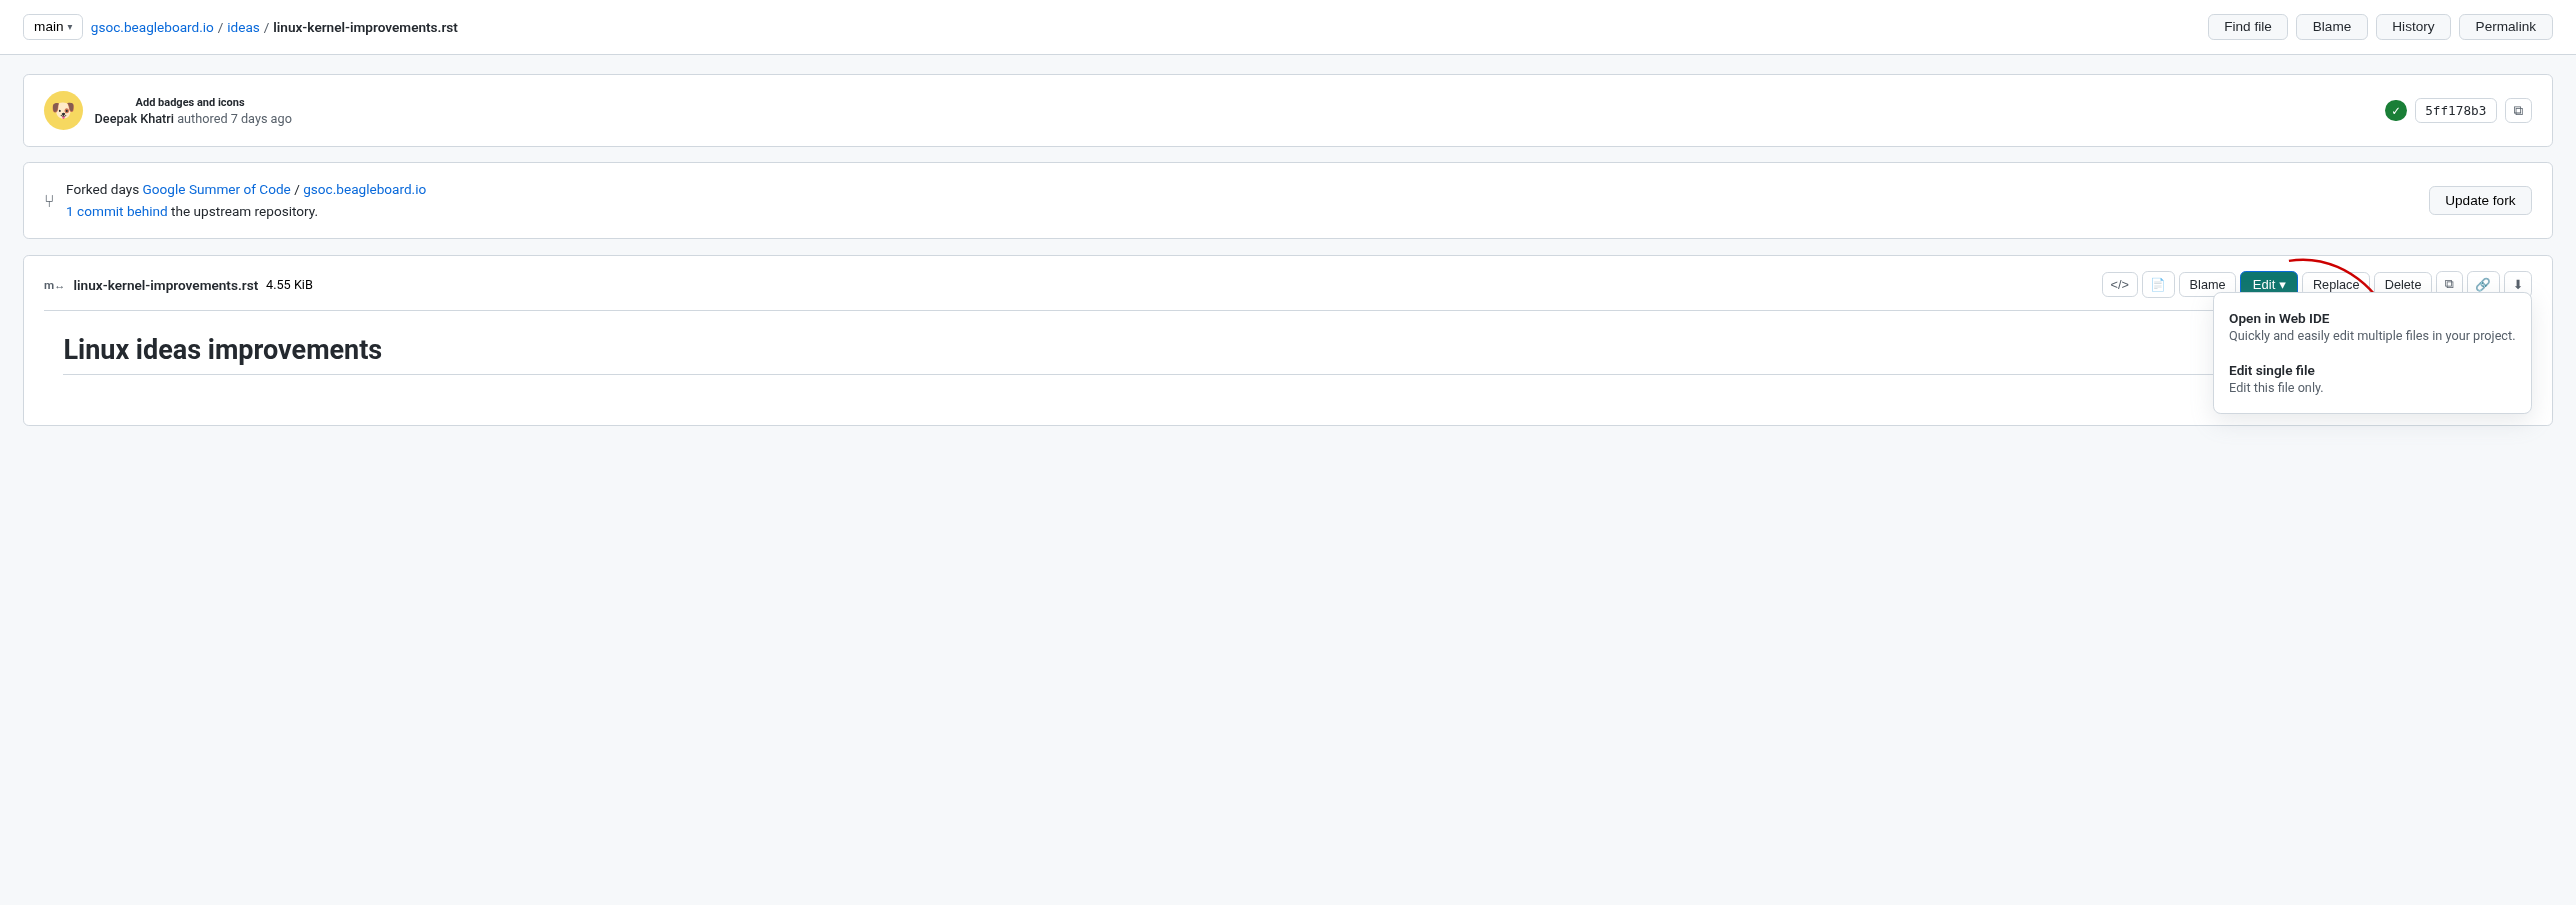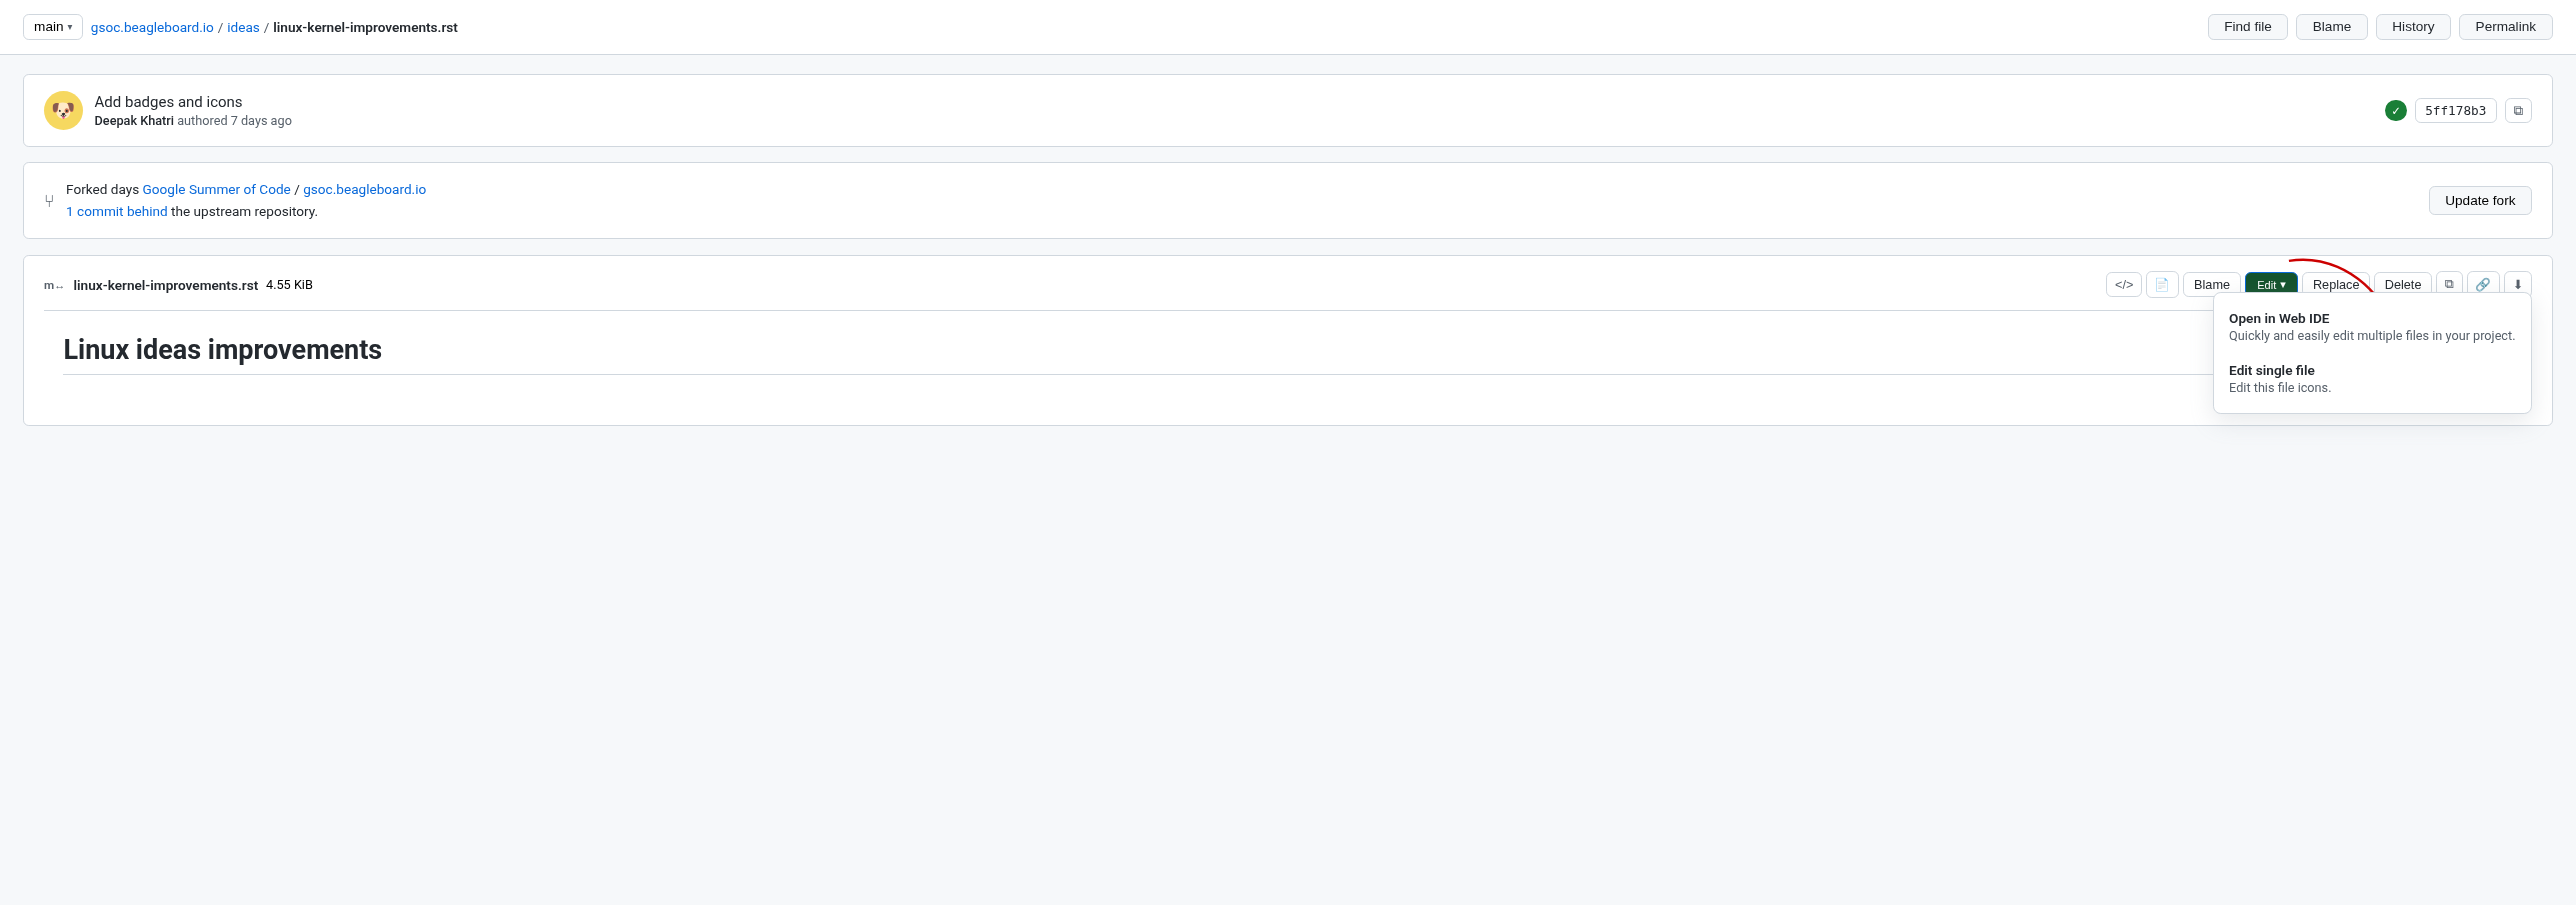--- a/index.html
+++ b/index.html
@@ -101,23 +101,24 @@
       height: 39px;
       border-radius: 50%;
       background: #f6d860;
       display: flex;
       align-items: center;
       justify-content: center;
       overflow: hidden;
       font-size: 19.5px;
     }
     .commit-info .commit-title {
-      font-weight: 400;
-      font-size: 15px;
+      font-weight: 700;
+      font-size: 11px;
       margin-bottom: 1.9px;
+      margin-left: 41px;
     }
     .commit-info .commit-meta {
       font-size: 12.7px;
       color: #57606a;
     }
     .commit-info .commit-meta a {
       color: #24292f;
       font-weight: 500;
       text-decoration: none;
     }
@@ -227,27 +228,27 @@
     .file-action-btn {
       border: 1px solid #d0d7de;
       border-radius: 5.8px;
       padding: 4.9px 9.7px;
       background: #fff;
       cursor: pointer;
       font-size: 12.7px;
       color: #24292f;
     }
     .edit-btn {
-      background: #14532d;
+      background: #0f766e;
       color: #fff;
       border: 1px solid #0969da;
       border-radius: 5.8px;
       padding: 4.9px 11.7px;
       cursor: pointer;
-      font-size: 11px;
+      font-size: 13px;
       display: flex;
       align-items: center;
       gap: 3.9px;
     }
 
     
     .file-content {
       padding: 23.4px 19.5px;
     }
     .file-content h1 {
@@ -396,21 +397,21 @@
       </svg>
     </div>
 
     <div class="dropdown-menu">
       <div class="dropdown-item">
         <div class="dropdown-item-title">Open in Web IDE</div>
         <div class="dropdown-item-desc">Quickly and easily edit multiple files in your project.</div>
       </div>
       <div class="dropdown-item">
         <div class="dropdown-item-title">Edit single file</div>
-        <div class="dropdown-item-desc">Edit this file icons.</div>
+        <div class="dropdown-item-desc">Edit this file only.</div>
       </div>
     </div>
 
     <div class="file-content">
       <h1>Linux ideas improvements</h1>
     </div>
   </div>
 
 </div>
 

